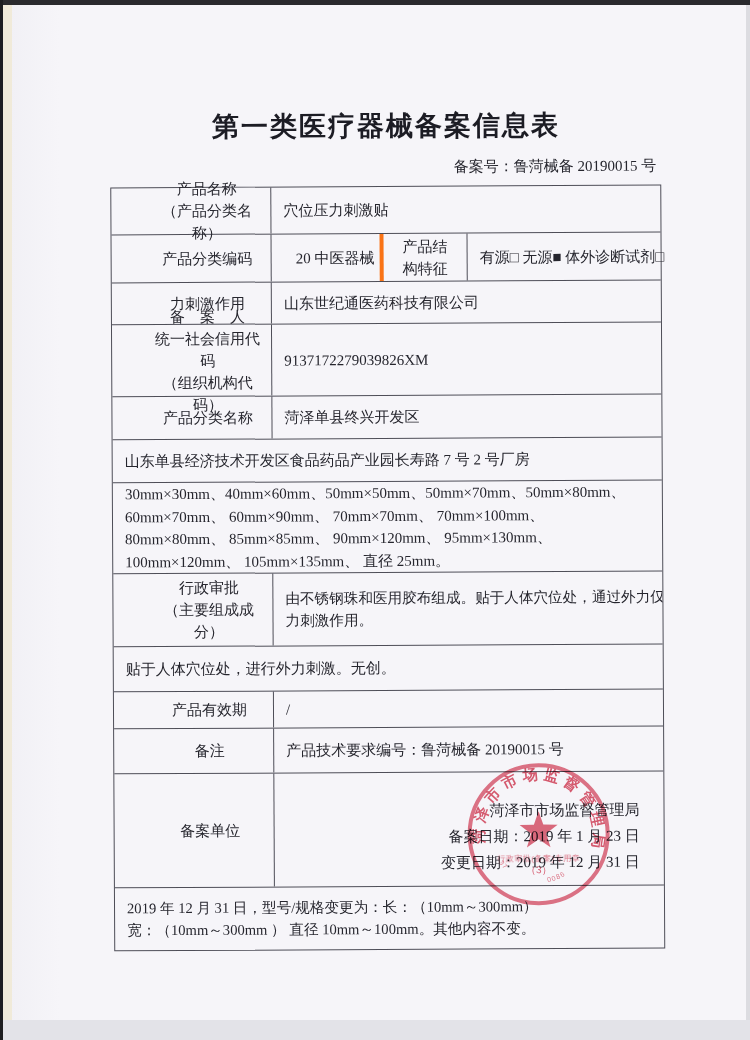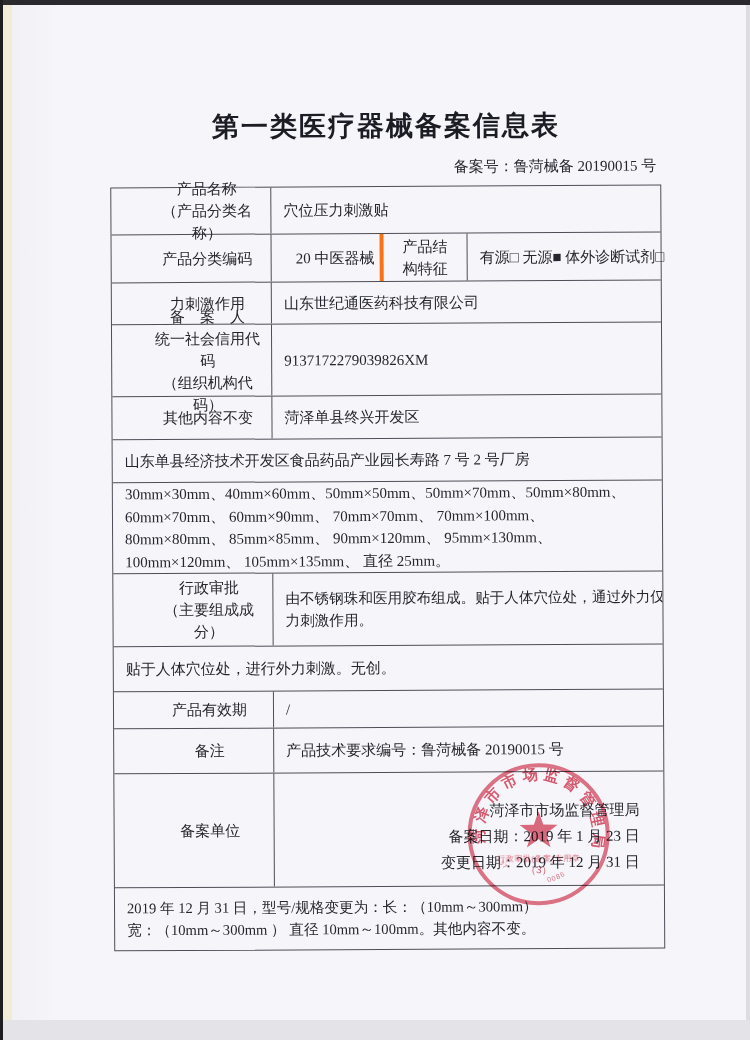--- a/index.html
+++ b/index.html
@@ -100,21 +100,21 @@
     </div>
 
     <div class="tr" style="height:72px;">
       <div class="tlabel">备　案　人
 统一社会信用代码
 （组织机构代码）</div>
       <div class="tvalue">9137172279039826XM</div>
     </div>
 
     <div class="tr" style="height:43px;">
-      <div class="tlabel">其他内容不变</div>
+      <div class="tlabel">产品分类名称</div>
       <div class="tvalue">菏泽单县终兴开发区</div>
     </div>
 
     <div class="tr" style="height:43px;">
       <div class="tvalue">山东单县经济技术开发区食品药品产业园长寿路 7 号 2 号厂房</div>
     </div>
 
     <div class="tr" style="height:91px;">
       <div class="tvalue" style="line-height:22.5px;">30mm×30mm、40mm×60mm、50mm×50mm、50mm×70mm、50mm×80mm、
 60mm×70mm、 60mm×90mm、 70mm×70mm、 70mm×100mm、

